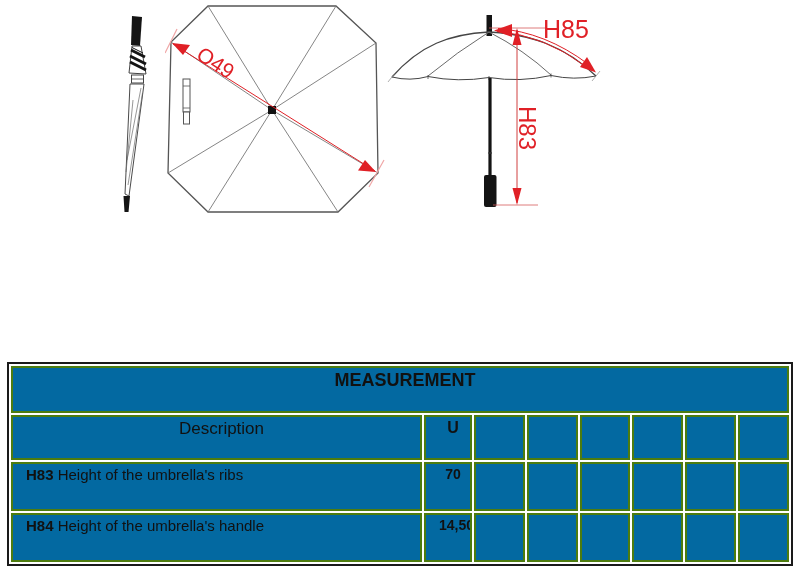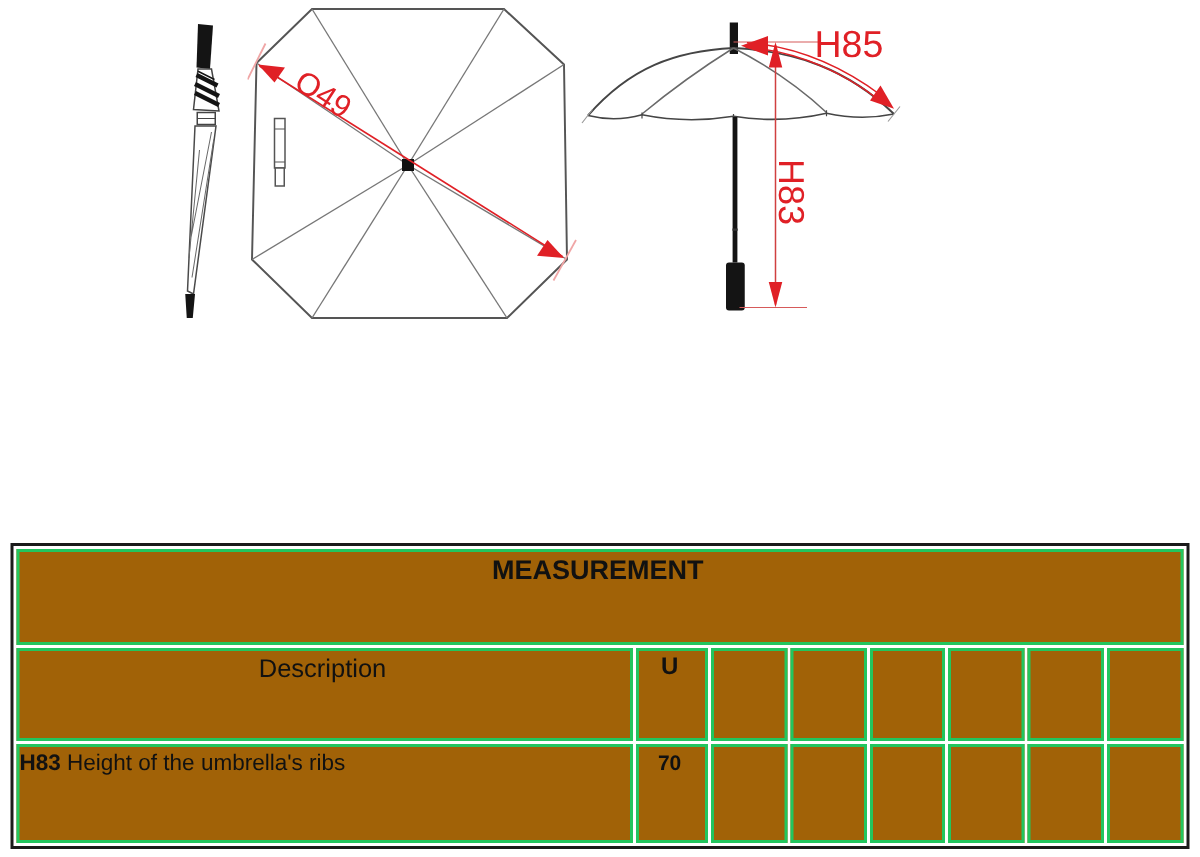--- a/index.html
+++ b/index.html
@@ -12,22 +12,22 @@
   
   #table-wrap{
     position:absolute;left:7px;top:362px;width:786px;height:204px;
     border:2px solid #1a1a1a;box-sizing:border-box;background:#ffffff;
   }
   table.meas{
     border-collapse:separate;border-spacing:2px;table-layout:fixed;
     width:782px;height:200px;
   }
   table.meas td{
-    border:2px solid #22c55e;background:#a16207;box-sizing:border-box;
-    vertical-align:top;padding:2px 3px 0 0;overflow:hidden;white-space:nowrap;
+    border:2px solid #4d7c0f;background:#0369a1;box-sizing:border-box;
+    vertical-align:top;padding:2px 3px 0 13px;overflow:hidden;white-space:nowrap;
     color:#111;
   }
   td.title-cell{text-align:center;font-weight:bold;font-size:18px;vertical-align:middle;padding-top:0;}
   td.desc-head{text-align:center;font-weight:normal;font-size:17px;vertical-align:middle;padding-top:0;}
   td.unit-head{text-align:center;font-weight:bold;font-size:16px;vertical-align:middle;padding-top:0;}
   td.desc-cell{font-size:15px;padding-left:4px;}
   td.desc-cell b{font-weight:bold;}
   td.value-cell{text-align:center;font-weight:bold;font-size:14px;}
   tr.r-title  td{height:24px;}
   tr.r-head   td{height:23px;}
@@ -144,17 +144,27 @@
       <tr class="r-data">
         <td class="desc-cell"><b>H83</b><span> Height of the umbrella's ribs</span></td>
         <td class="value-cell">70</td>
         <td></td>
             <td></td>
         <td></td>
             <td></td>
         <td></td>
             <td></td>
       </tr>
+      <tr class="r-data">
+        <td class="desc-cell"><b>H84</b><span> Height of the umbrella's handle</span></td>
+        <td class="value-cell">14,50</td>
+        <td></td>
+            <td></td>
+        <td></td>
+            <td></td>
+        <td></td>
+            <td></td>
+      </tr>
     </tbody>
       </table>
   </div>
 
 </div>
 
 </body></html>

